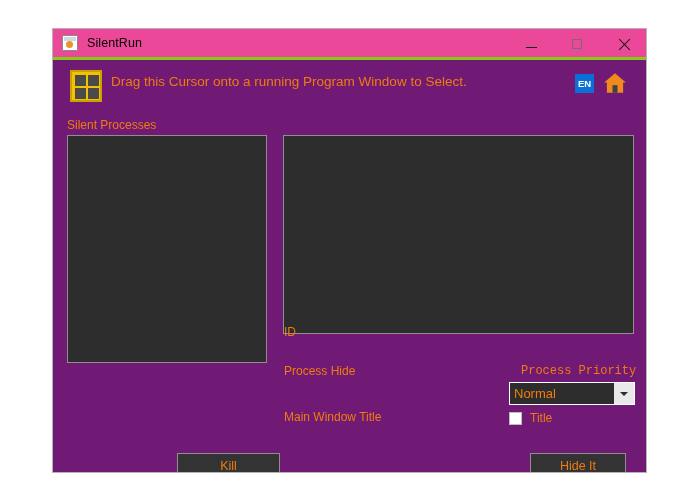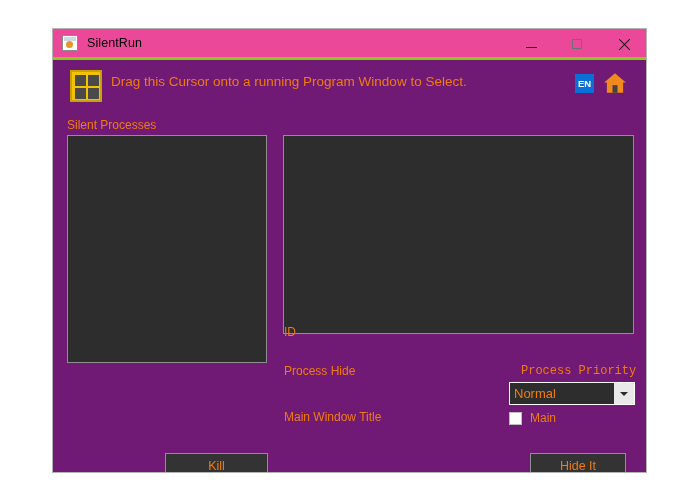--- a/index.html
+++ b/index.html
@@ -313,41 +313,41 @@
           <rect x="9.7" y="14" width="4.6" height="7" fill="#414141"></rect>
         </svg>
       </div>
 
       <div class="field-label" style="left:14px; top:58px;">Silent Processes</div>
 
       <div class="dark-box" id="silent-processes-list" style="left:14px; top:75px; width:200px; height:228px;"></div>
 
       <button class="btn" style="left:14px; top:415px; width:103px; height:25px;">Show</button>
 
-      <button class="btn" style="left:112px; top:393px; width:103px; height:25px;">Kill</button>
+      <button class="btn" style="left:124px; top:393px; width:103px; height:25px;">Kill</button>
 
 
       <div class="dark-box" id="preview-box" style="left:230px; top:75px; width:351px; height:199px;"></div>
 
       <div class="field-label" style="left:231px; top:265px;">ID</div>
       <div class="field-label" style="left:231px; top:304px;">Process Hide</div>
       <div class="field-label" style="left:231px; top:326px;margin-top:24px;">Main Window Title</div>
 
       <div class="field-label" style="left:468px; top:304px;font-family:Liberation Mono, monospace;">Process Priority</div>
 
       <div id="priority-combo">
         <span id="priority-value">Normal</span>
         <span id="priority-arrow-btn">
           <span class="caret"></span>
         </span>
       </div>
 
       <div id="mute-row">
         <span id="mute-checkbox"></span>
-        <span id="mute-label">Main</span>
+        <span id="mute-label">Title</span>
       </div>
 
       <button class="btn" style="left:477px; top:393px; width:96px; height:25px;">Hide It</button>
 
       <div id="status-strip">
         <div class="status-inner">
           <span></span>
           <span></span>
           <span></span>
         </div>

